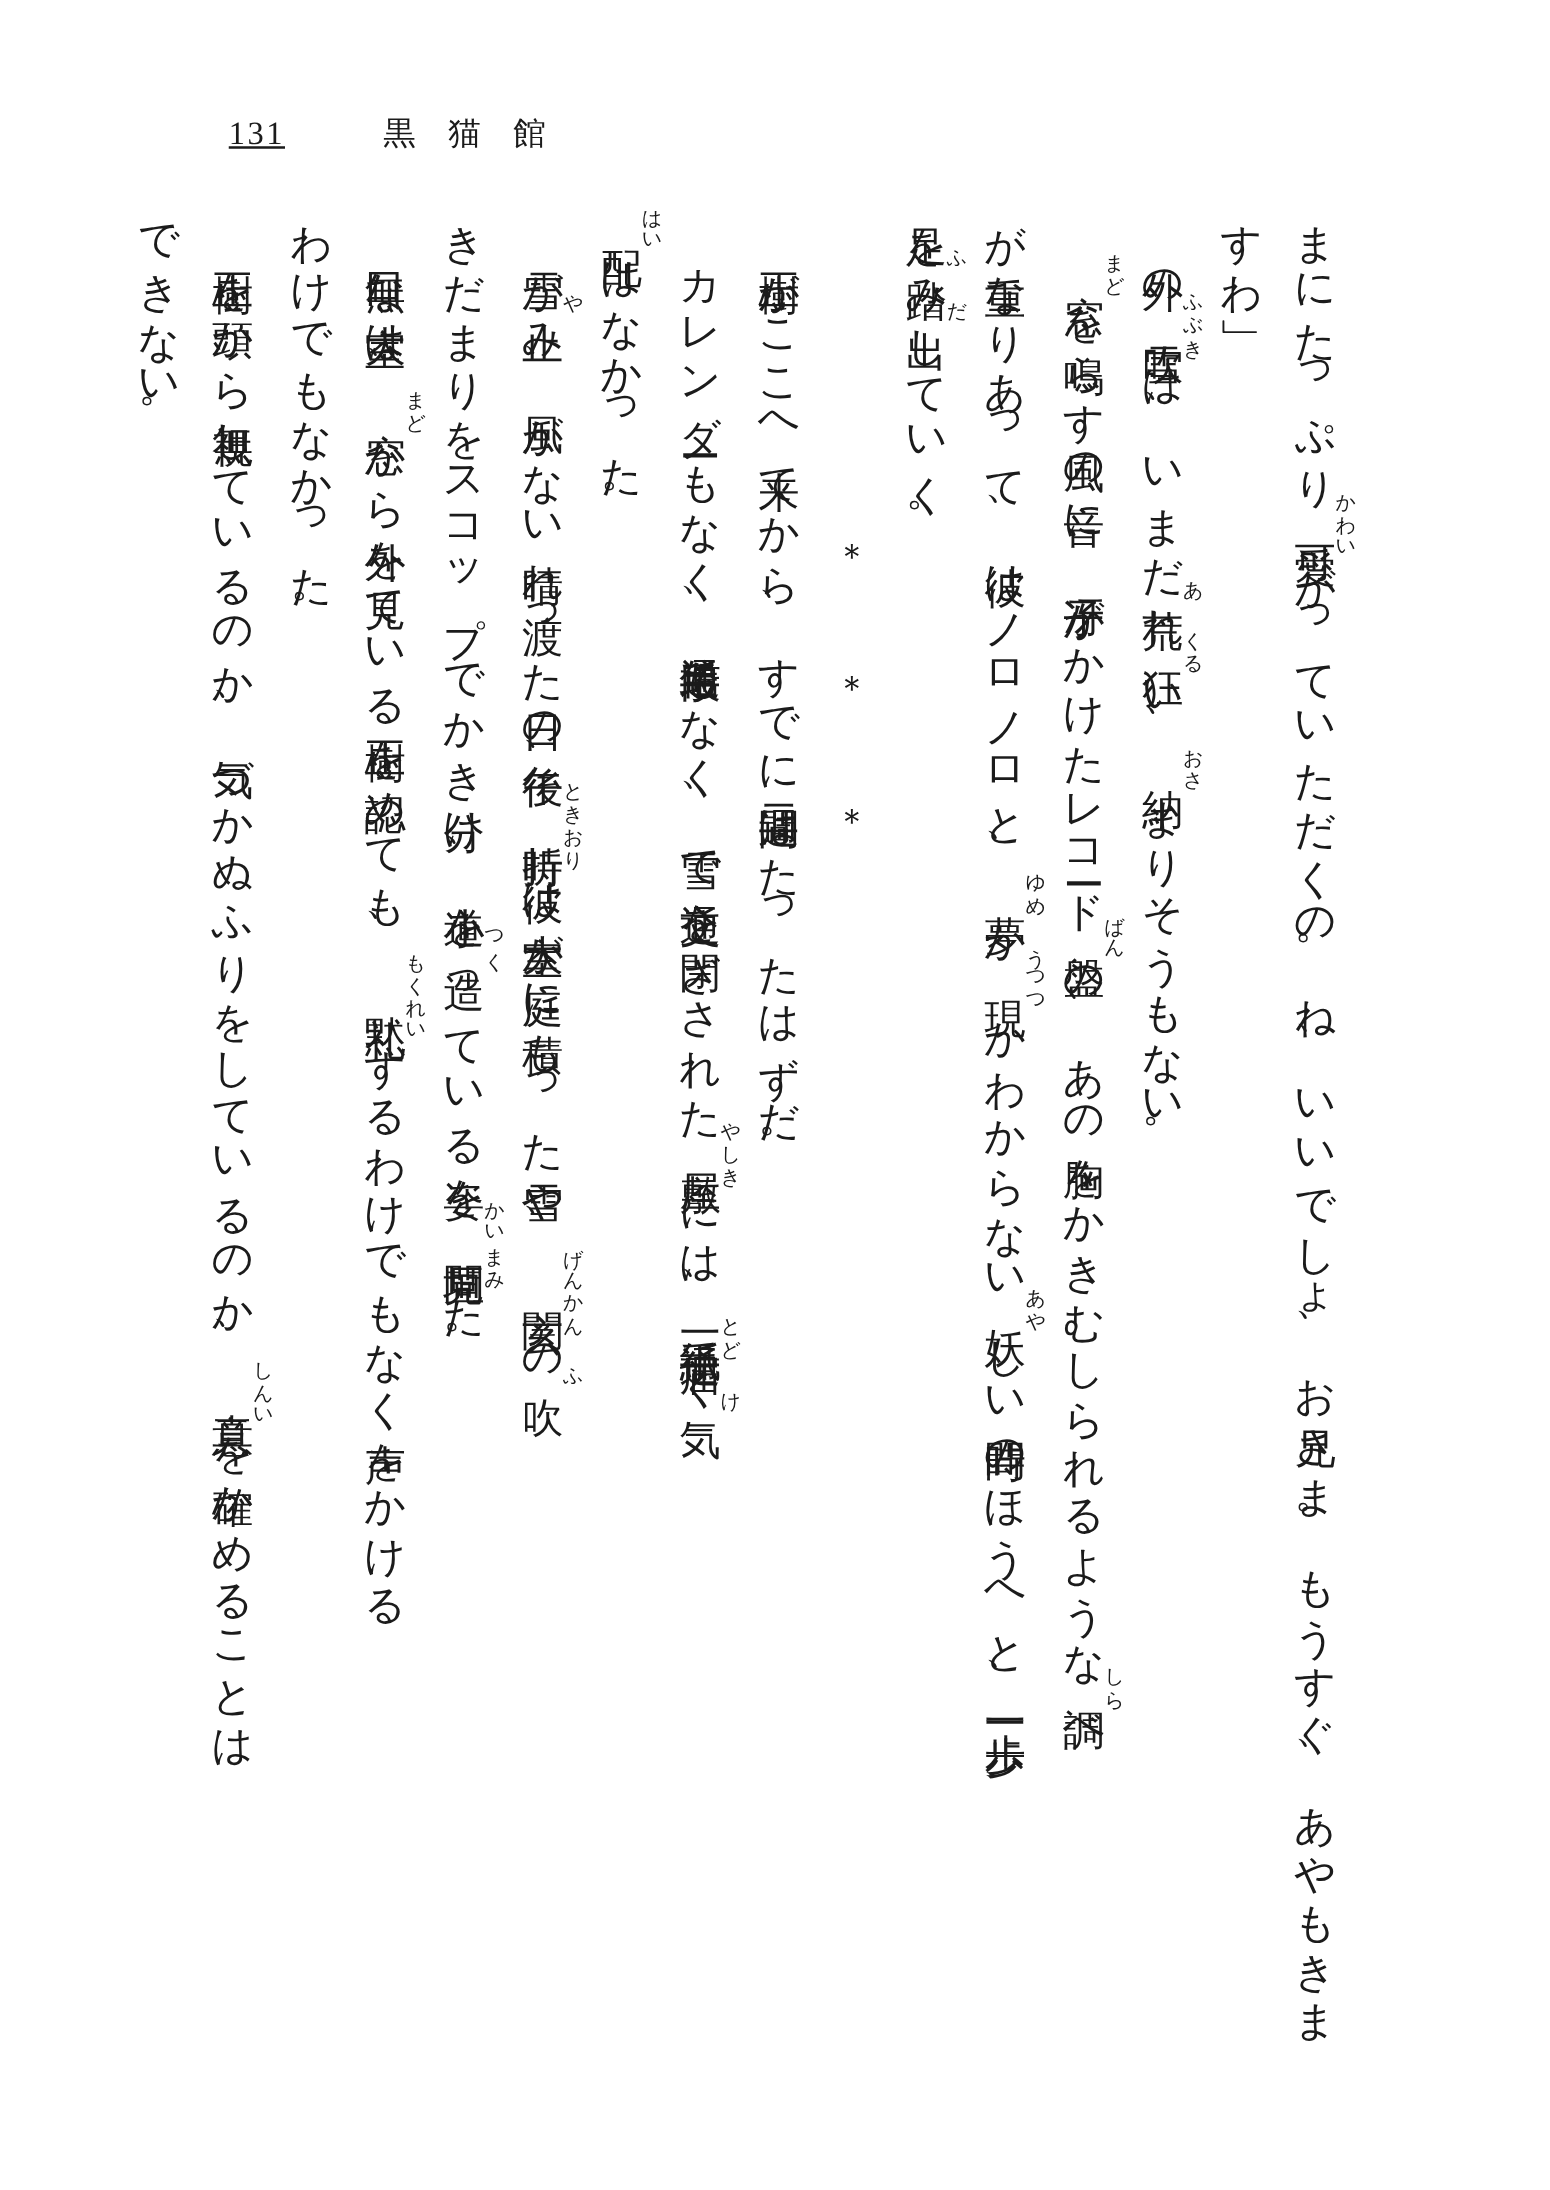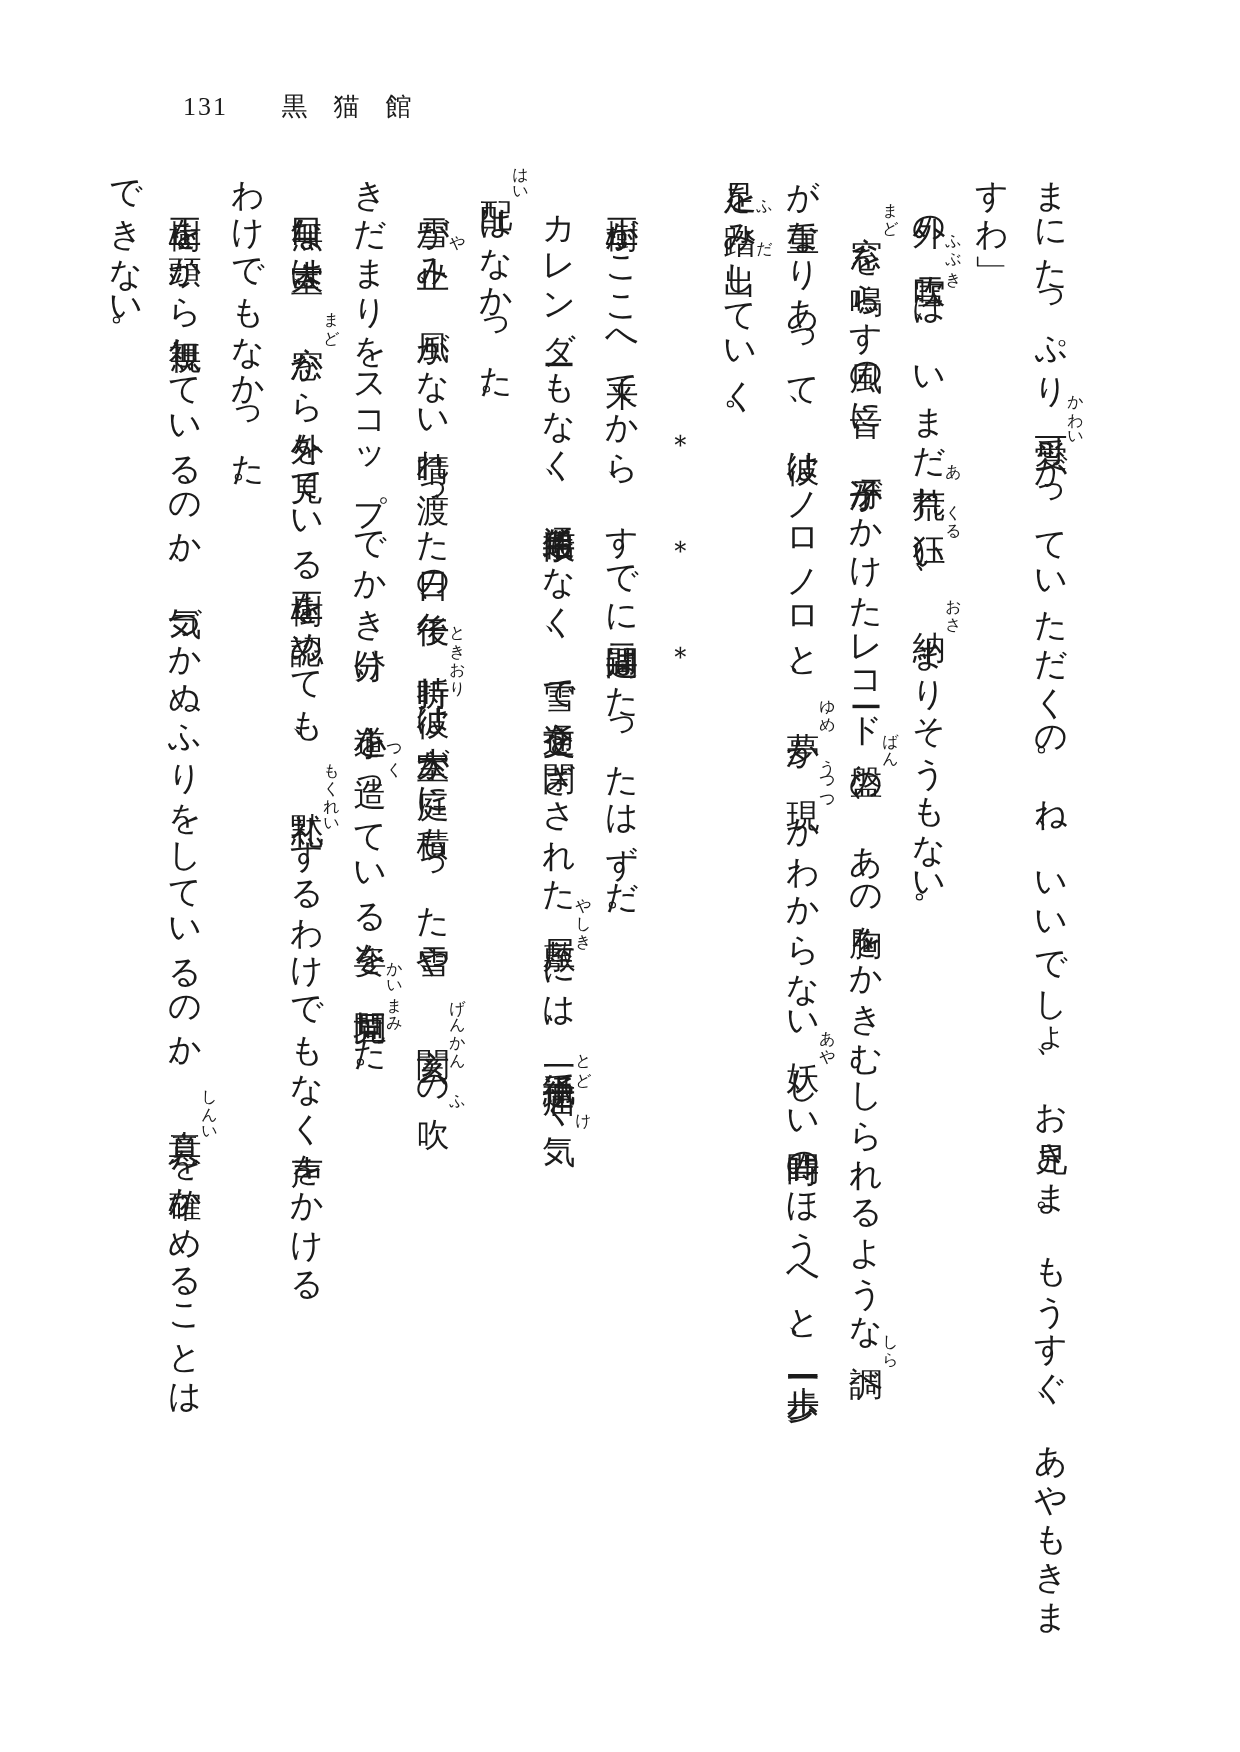--- a/index.html
+++ b/index.html
@@ -21,24 +21,25 @@
     position: absolute;
     top: 92px;
     left: 183px;
     font-size: 26px;
     line-height: 30px;
     white-space: nowrap;
   }
   .pagenum {
     display: inline-block;
     letter-spacing: 2px;
+    text-decoration: underline;
   }
   .book-title {
     display: inline-block;
-    margin-left: 47px;
+    margin-left: 72px;
     letter-spacing: 26px;
   }
   
   .text-block {
     position: absolute;
     top: 157px;
     right: 156px;
     height: 1395px;
     writing-mode: vertical-rl;
     -webkit-writing-mode: vertical-rl;

